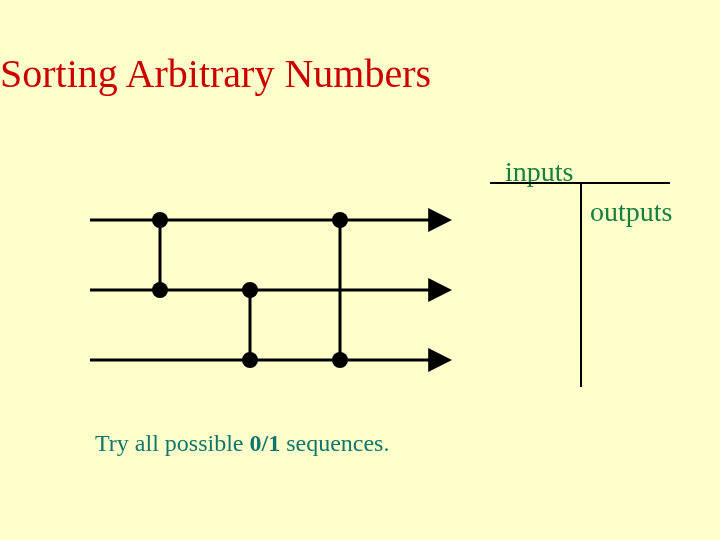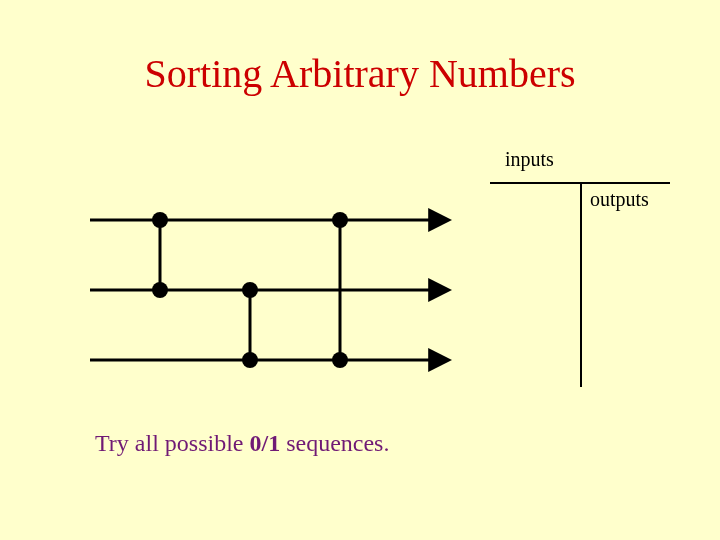--- a/index.html
+++ b/index.html
@@ -10,30 +10,30 @@
     background: #ffffcc;
     font-family: "Times New Roman", Times, serif;
     position: relative;
     overflow: hidden;
   }
   .title {
     position: absolute;
     top: 50px;
     left: 0;
     width: 720px;
-    text-align: center;
+    text-align: left;
     font-size: 40px;
     color: #cc0000;
     font-weight: normal;
   }
   .io-labels {
     position: absolute;
-    top: 148px;
-    font-size: 20px;
-    color: #000000;
+    top: 156px;
+    font-size: 28px;
+    color: #15803d;
   }
   .io-inputs { left: 505px; }
   .io-outputs { left: 590px; margin-top: 40px; }
   .vbar {
     position: absolute;
     top: 182px;
     left: 580px;
     width: 2px;
     height: 205px;
     background: #000;
@@ -44,21 +44,21 @@
     left: 490px;
     width: 180px;
     height: 2px;
     background: #000;
   }
   .subtitle {
     position: absolute;
     top: 430px;
     left: 95px;
     font-size: 24px;
-    color: #701a75;
+    color: #0f766e;
   }
   .subtitle b { font-weight: bold; }
   svg {
     position: absolute;
     top: 190px;
     left: 90px;
   }
 </style>
 </head>
 <body>

